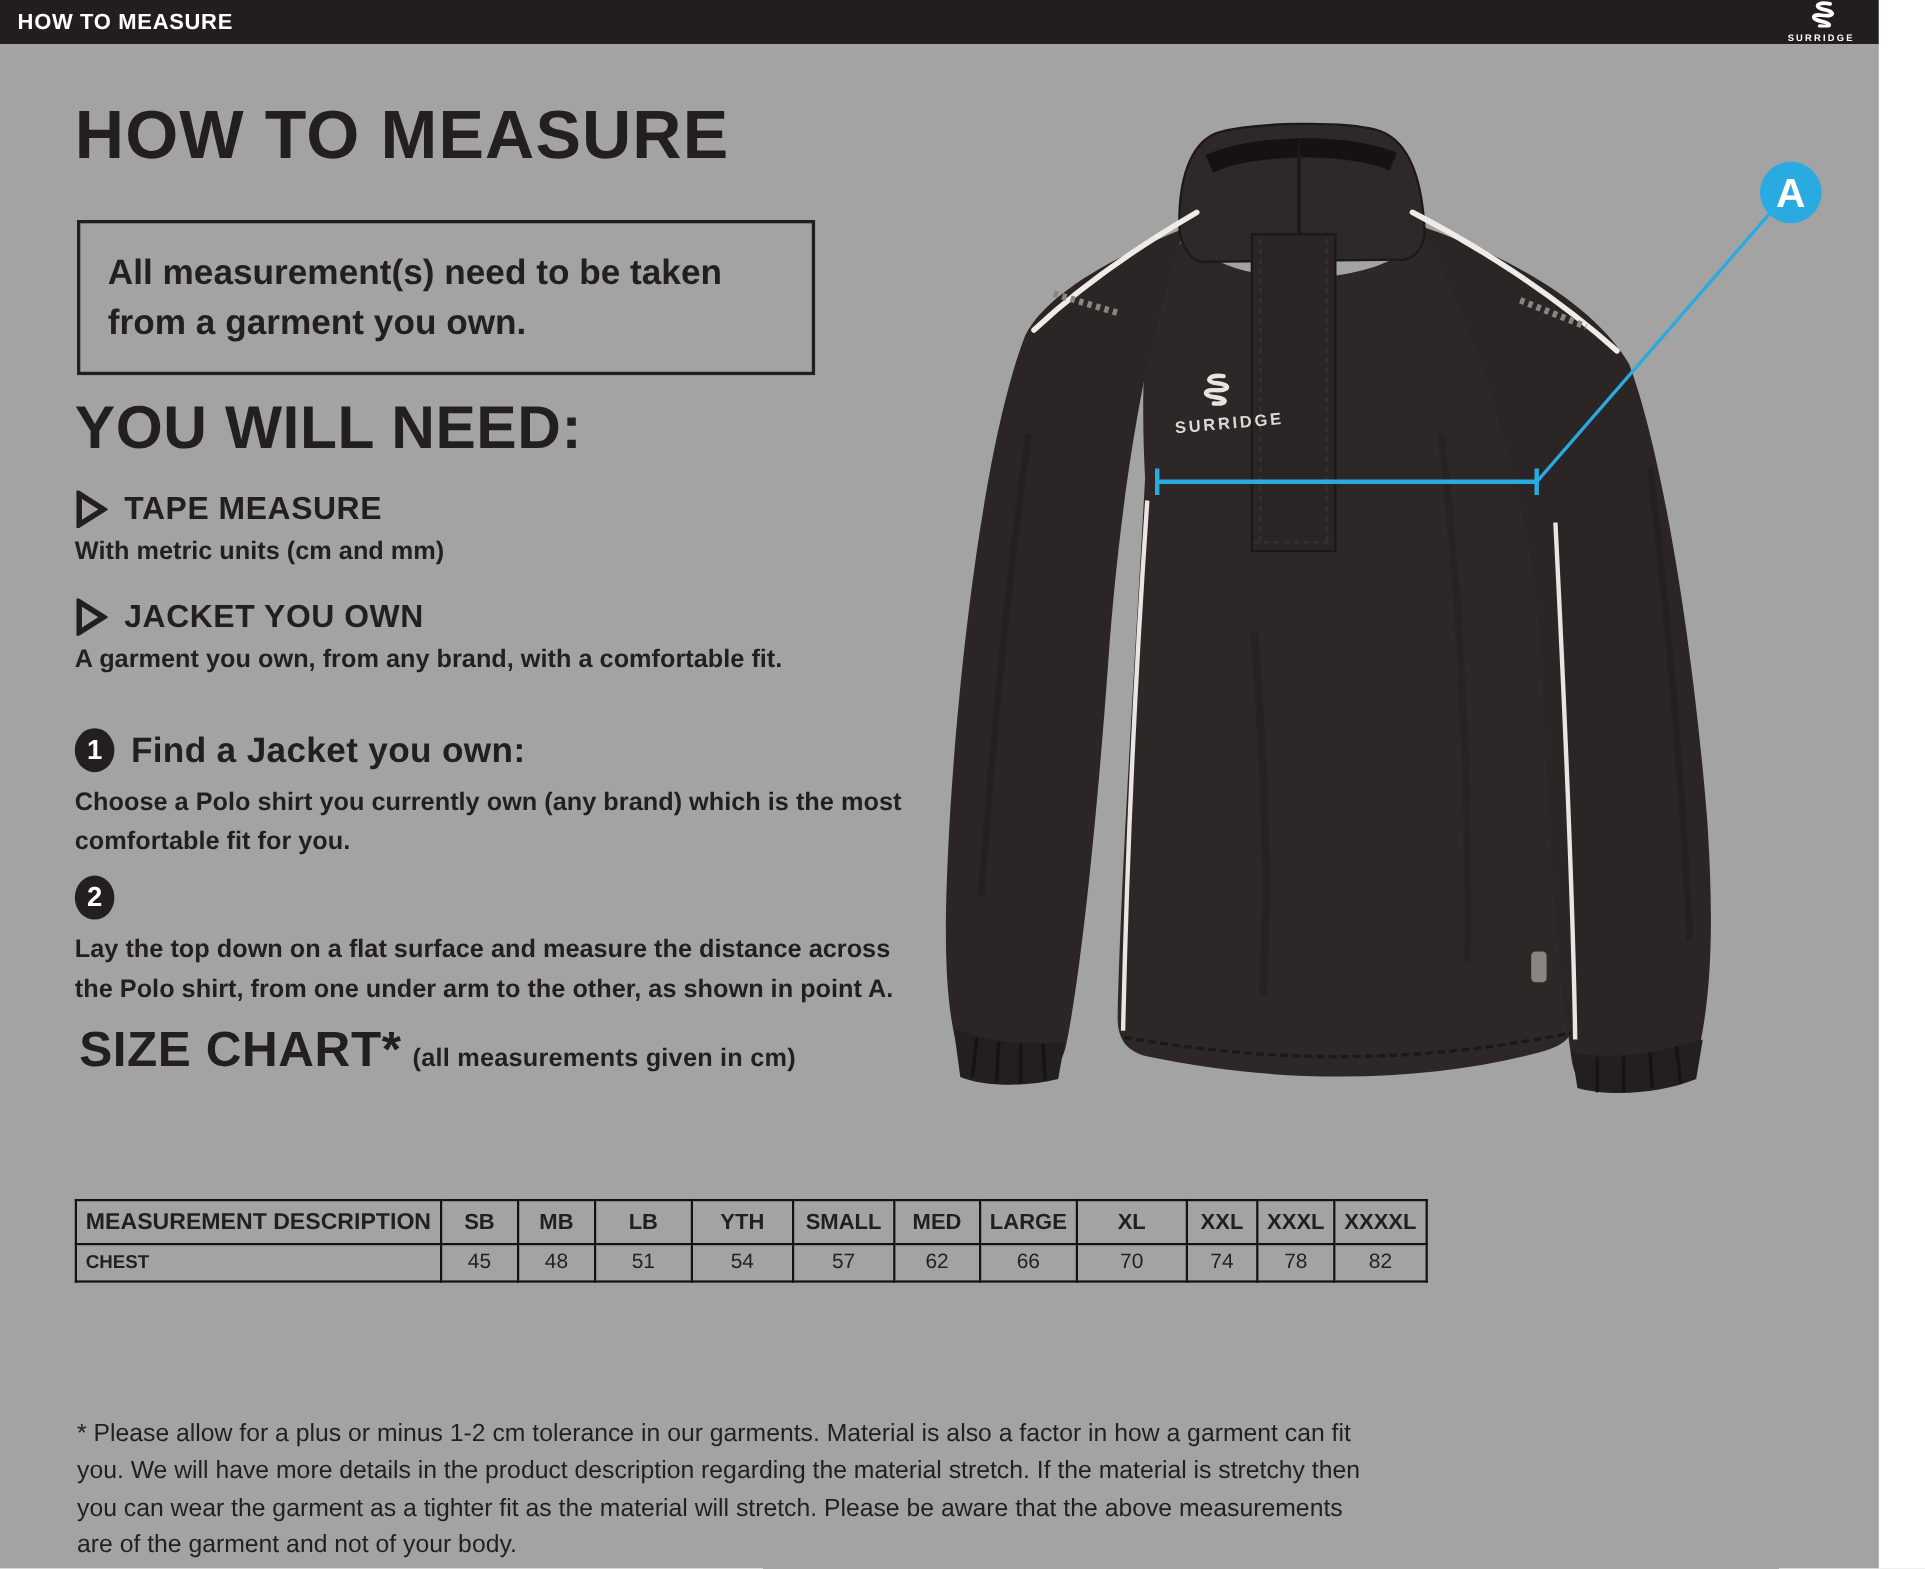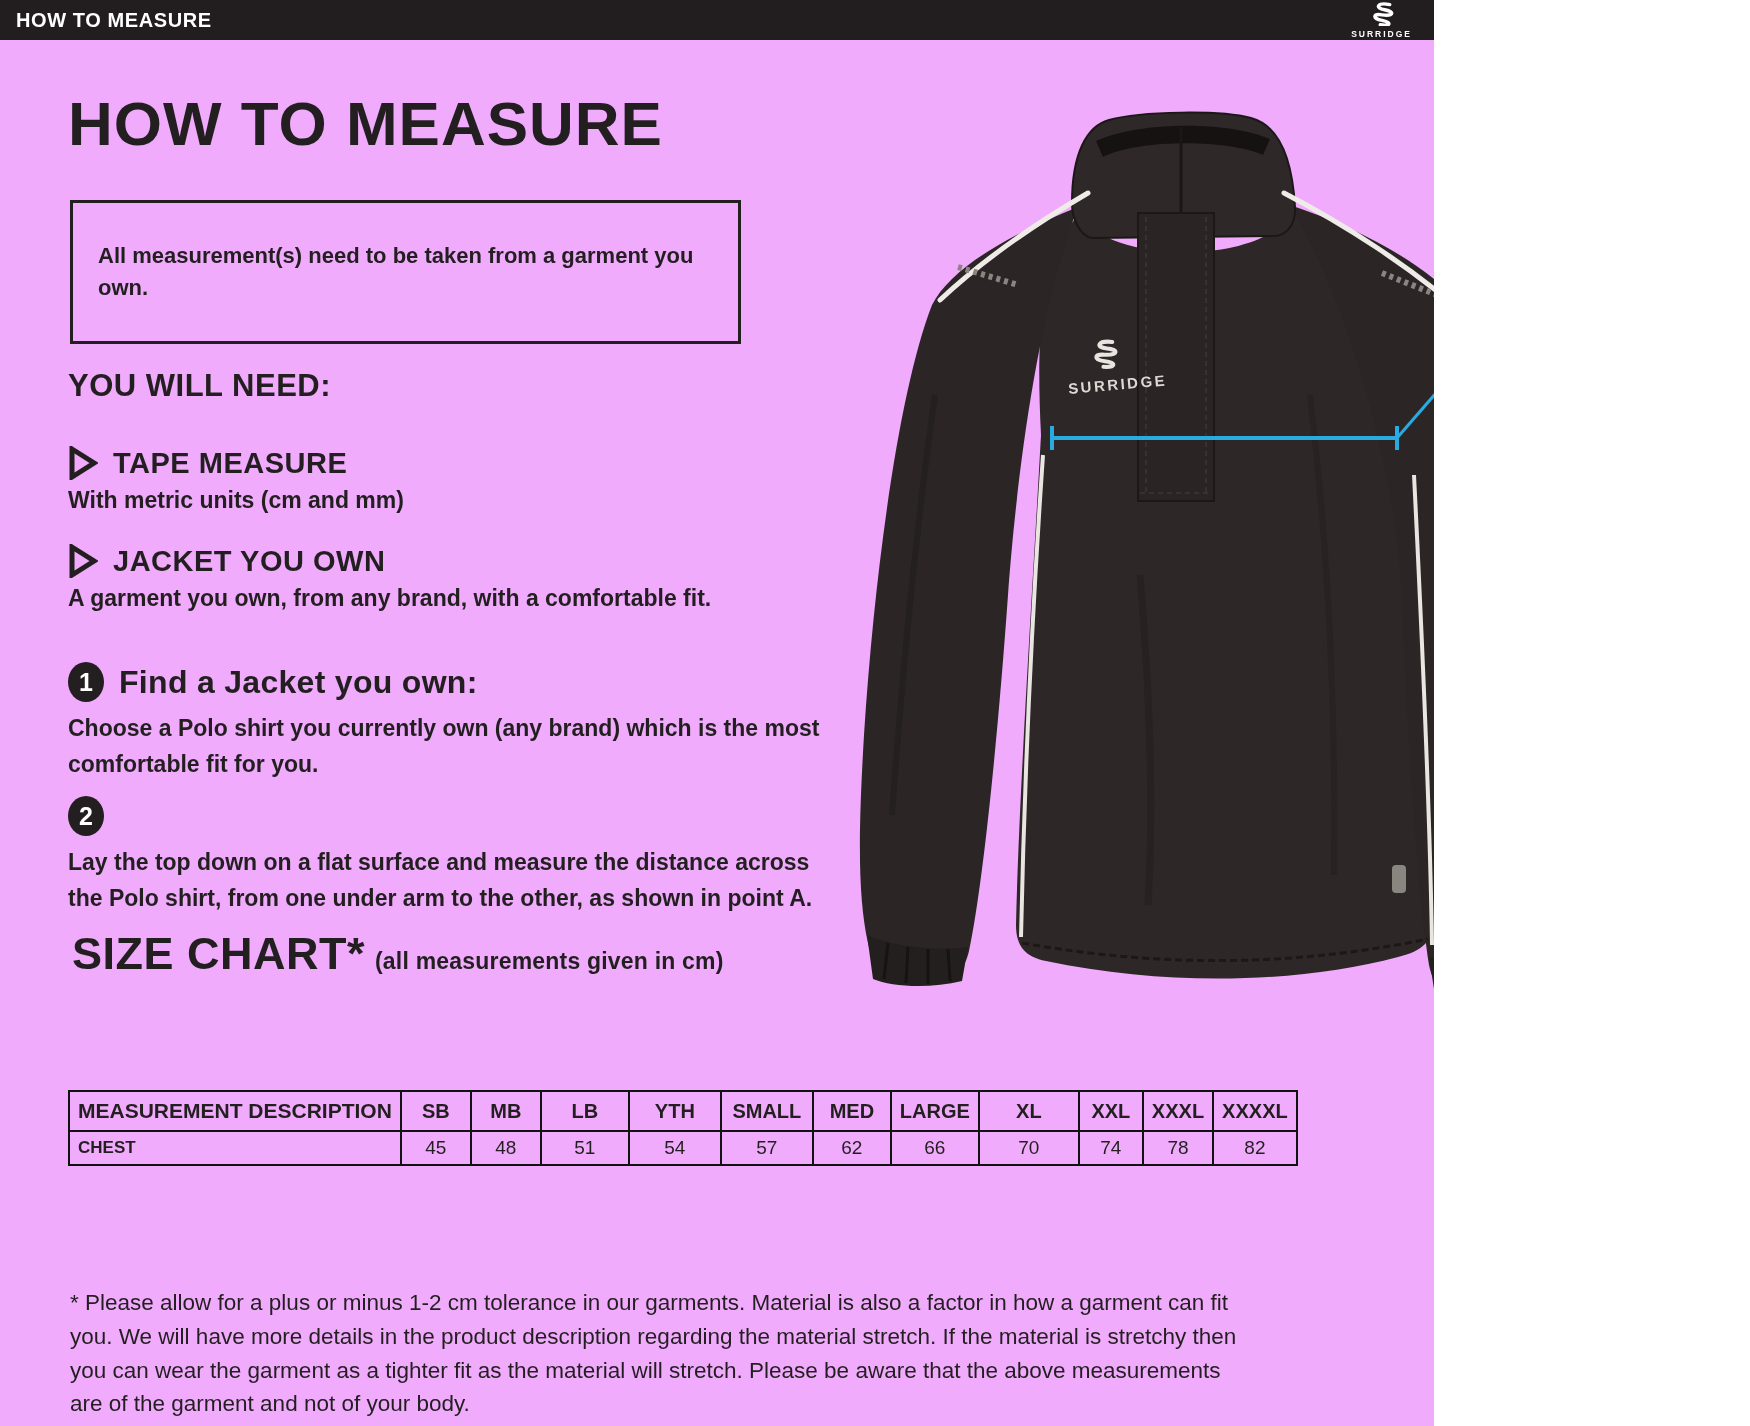--- a/index.html
+++ b/index.html
@@ -1,30 +1,30 @@
 <!DOCTYPE html>
 <html><head>
 <meta charset="utf-8">
 <style>
   html,body{margin:0;padding:0;background:#ffffff;}
-  .page{position:relative;width:1434px;height:1426px;background:#f0abfc;
+  .page{position:relative;width:1708px;height:1426px;background:#a3a3a3;
         font-family:"Liberation Sans",sans-serif;color:#231f20;overflow:hidden;}
 
   
   .topbar{position:absolute;top:0;left:0;right:0;height:40px;background:#221e1f;
           display:flex;align-items:center;justify-content:space-between;padding:0 16px;box-sizing:border-box;}
   .topbar-title{color:#ffffff;font-weight:bold;font-size:20px;letter-spacing:.6px;}
   .brand{display:flex;flex-direction:column;align-items:center;line-height:1;margin-right:6px;}
   .brand-name{color:#ffffff;font-size:8.5px;font-weight:bold;letter-spacing:2px;margin-top:1px;}
 
   
   .main-title{position:absolute;left:68px;top:88px;margin:0;font-size:62px;font-weight:900;letter-spacing:1px;}
   .notice-box{position:absolute;left:70px;top:200px;width:615px;border:3px solid #231f20;
-              padding:37px 25px;font-size:22px;font-weight:bold;line-height:1.45;}
-  .ywn-heading{position:absolute;left:68px;top:356px;font-size:31px;font-weight:900;letter-spacing:.5px;margin-top:12px;}
+              padding:21px 25px;font-size:32px;font-weight:bold;line-height:1.45;}
+  .ywn-heading{position:absolute;left:68px;top:356px;font-size:55px;font-weight:900;letter-spacing:.5px;}
 
   
   .need-item{position:absolute;left:68px;}
   .need-item.tape{top:446px;}
   .need-item.jacket{top:544px;}
   .need-row{display:flex;align-items:center;gap:15px;}
   .tri-icon{display:flex;align-items:center;}
   .need-title{font-size:29px;font-weight:900;letter-spacing:.5px;}
   .need-desc{font-size:23px;font-weight:bold;margin-top:7px;}
 

